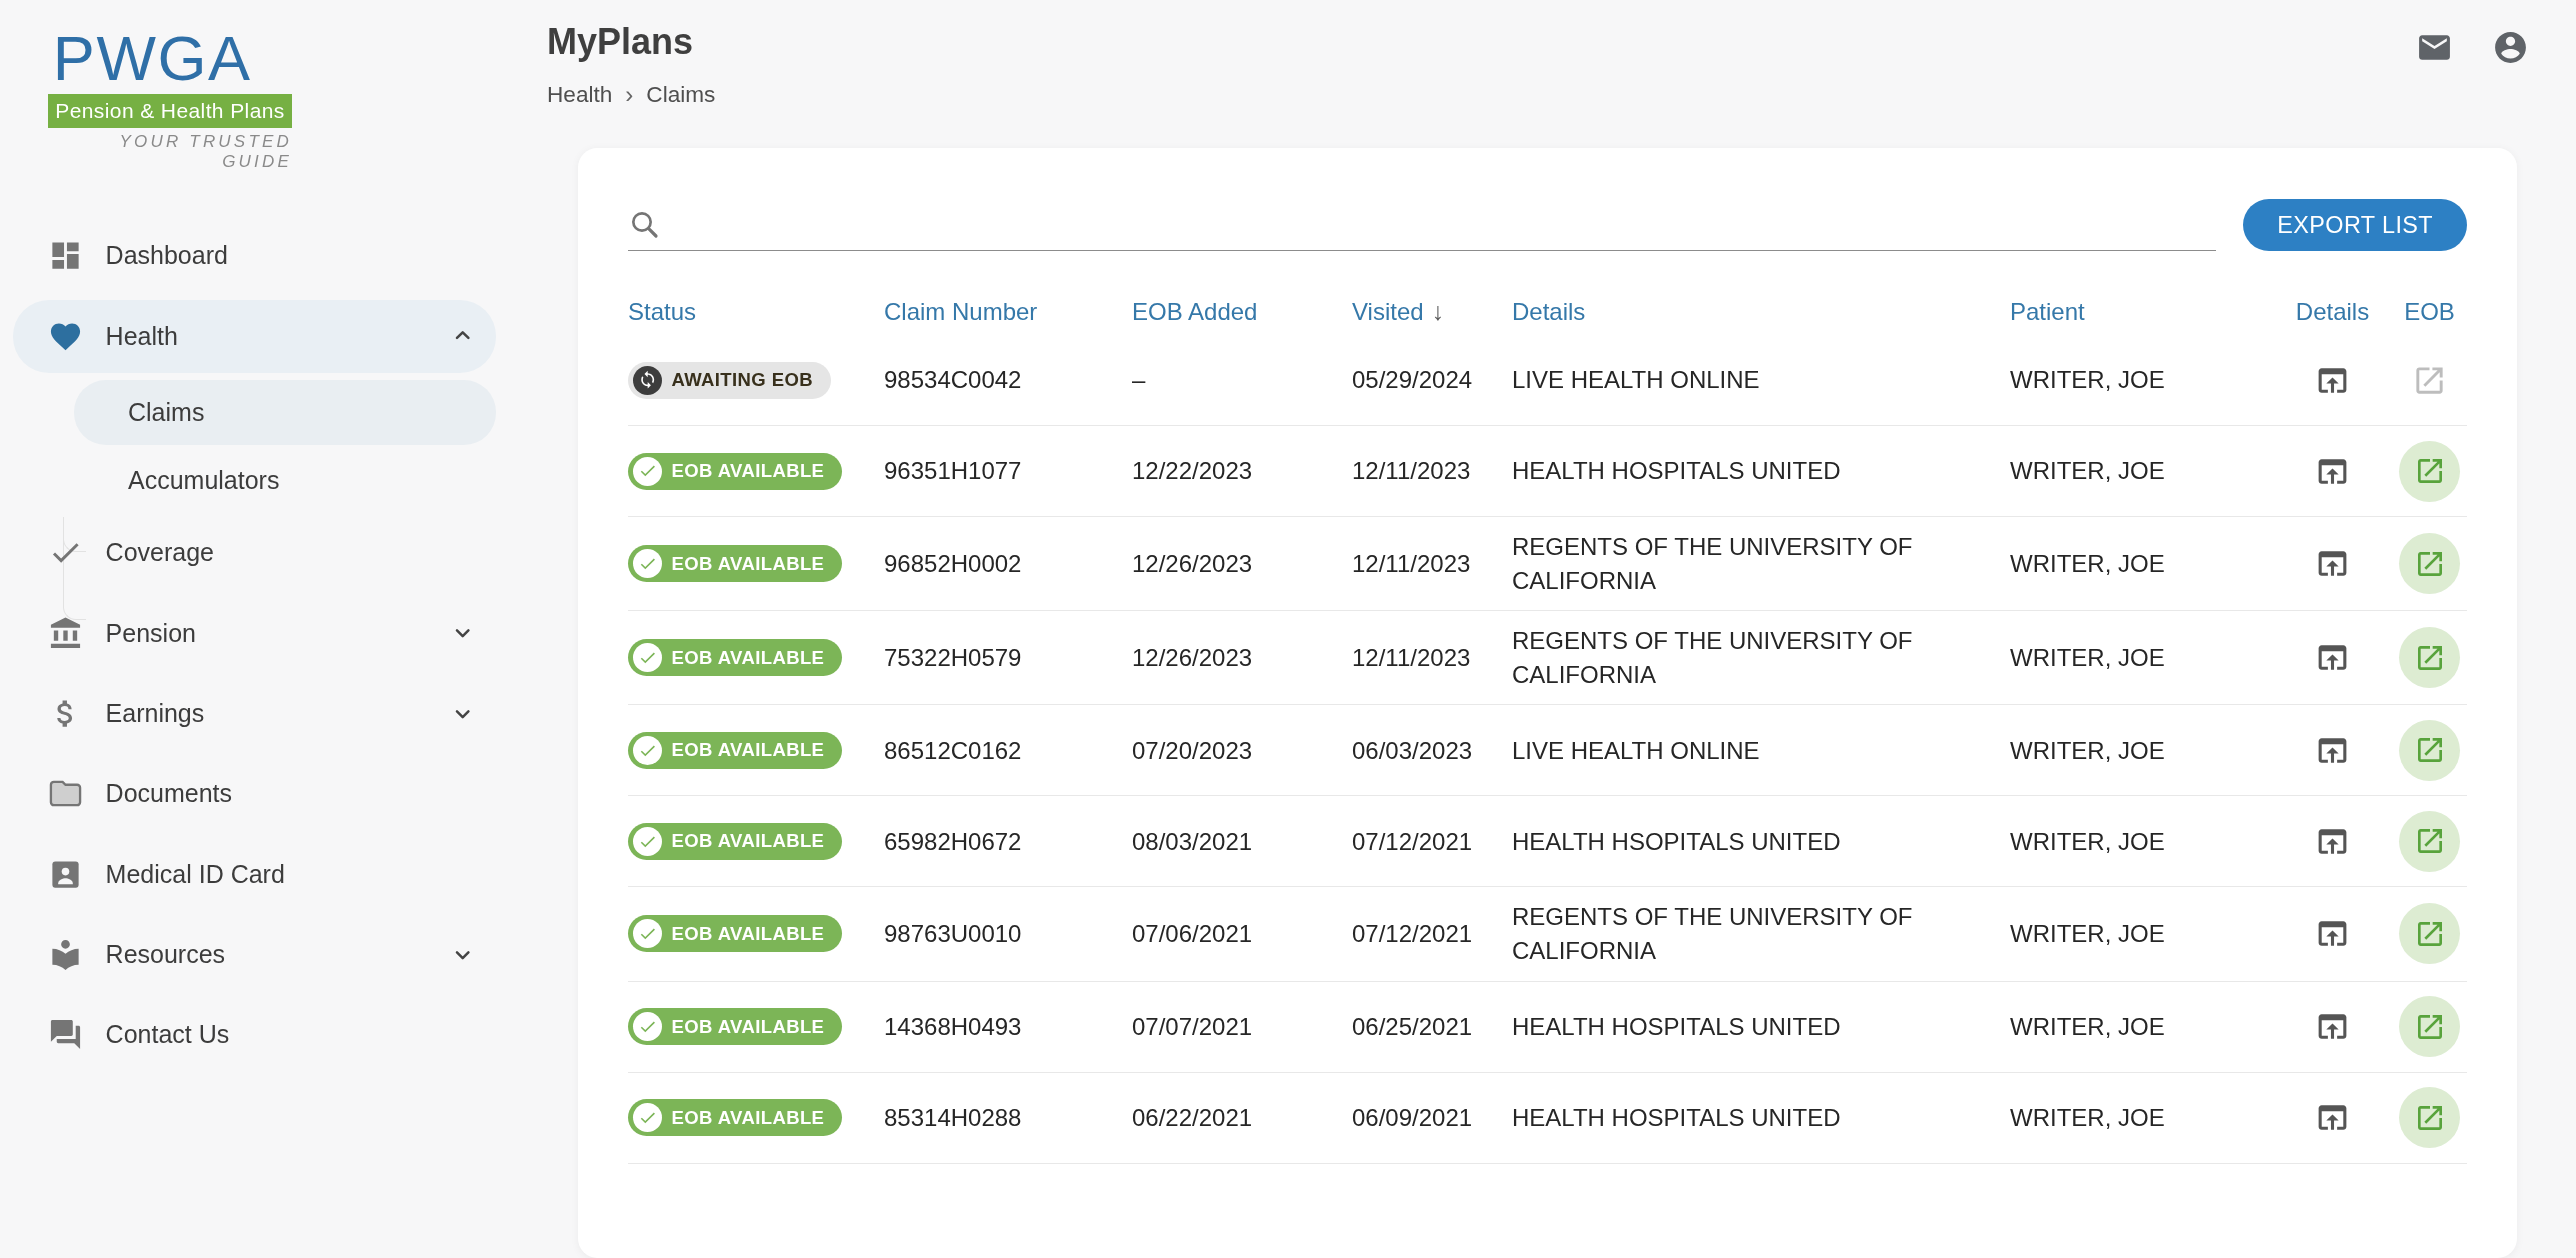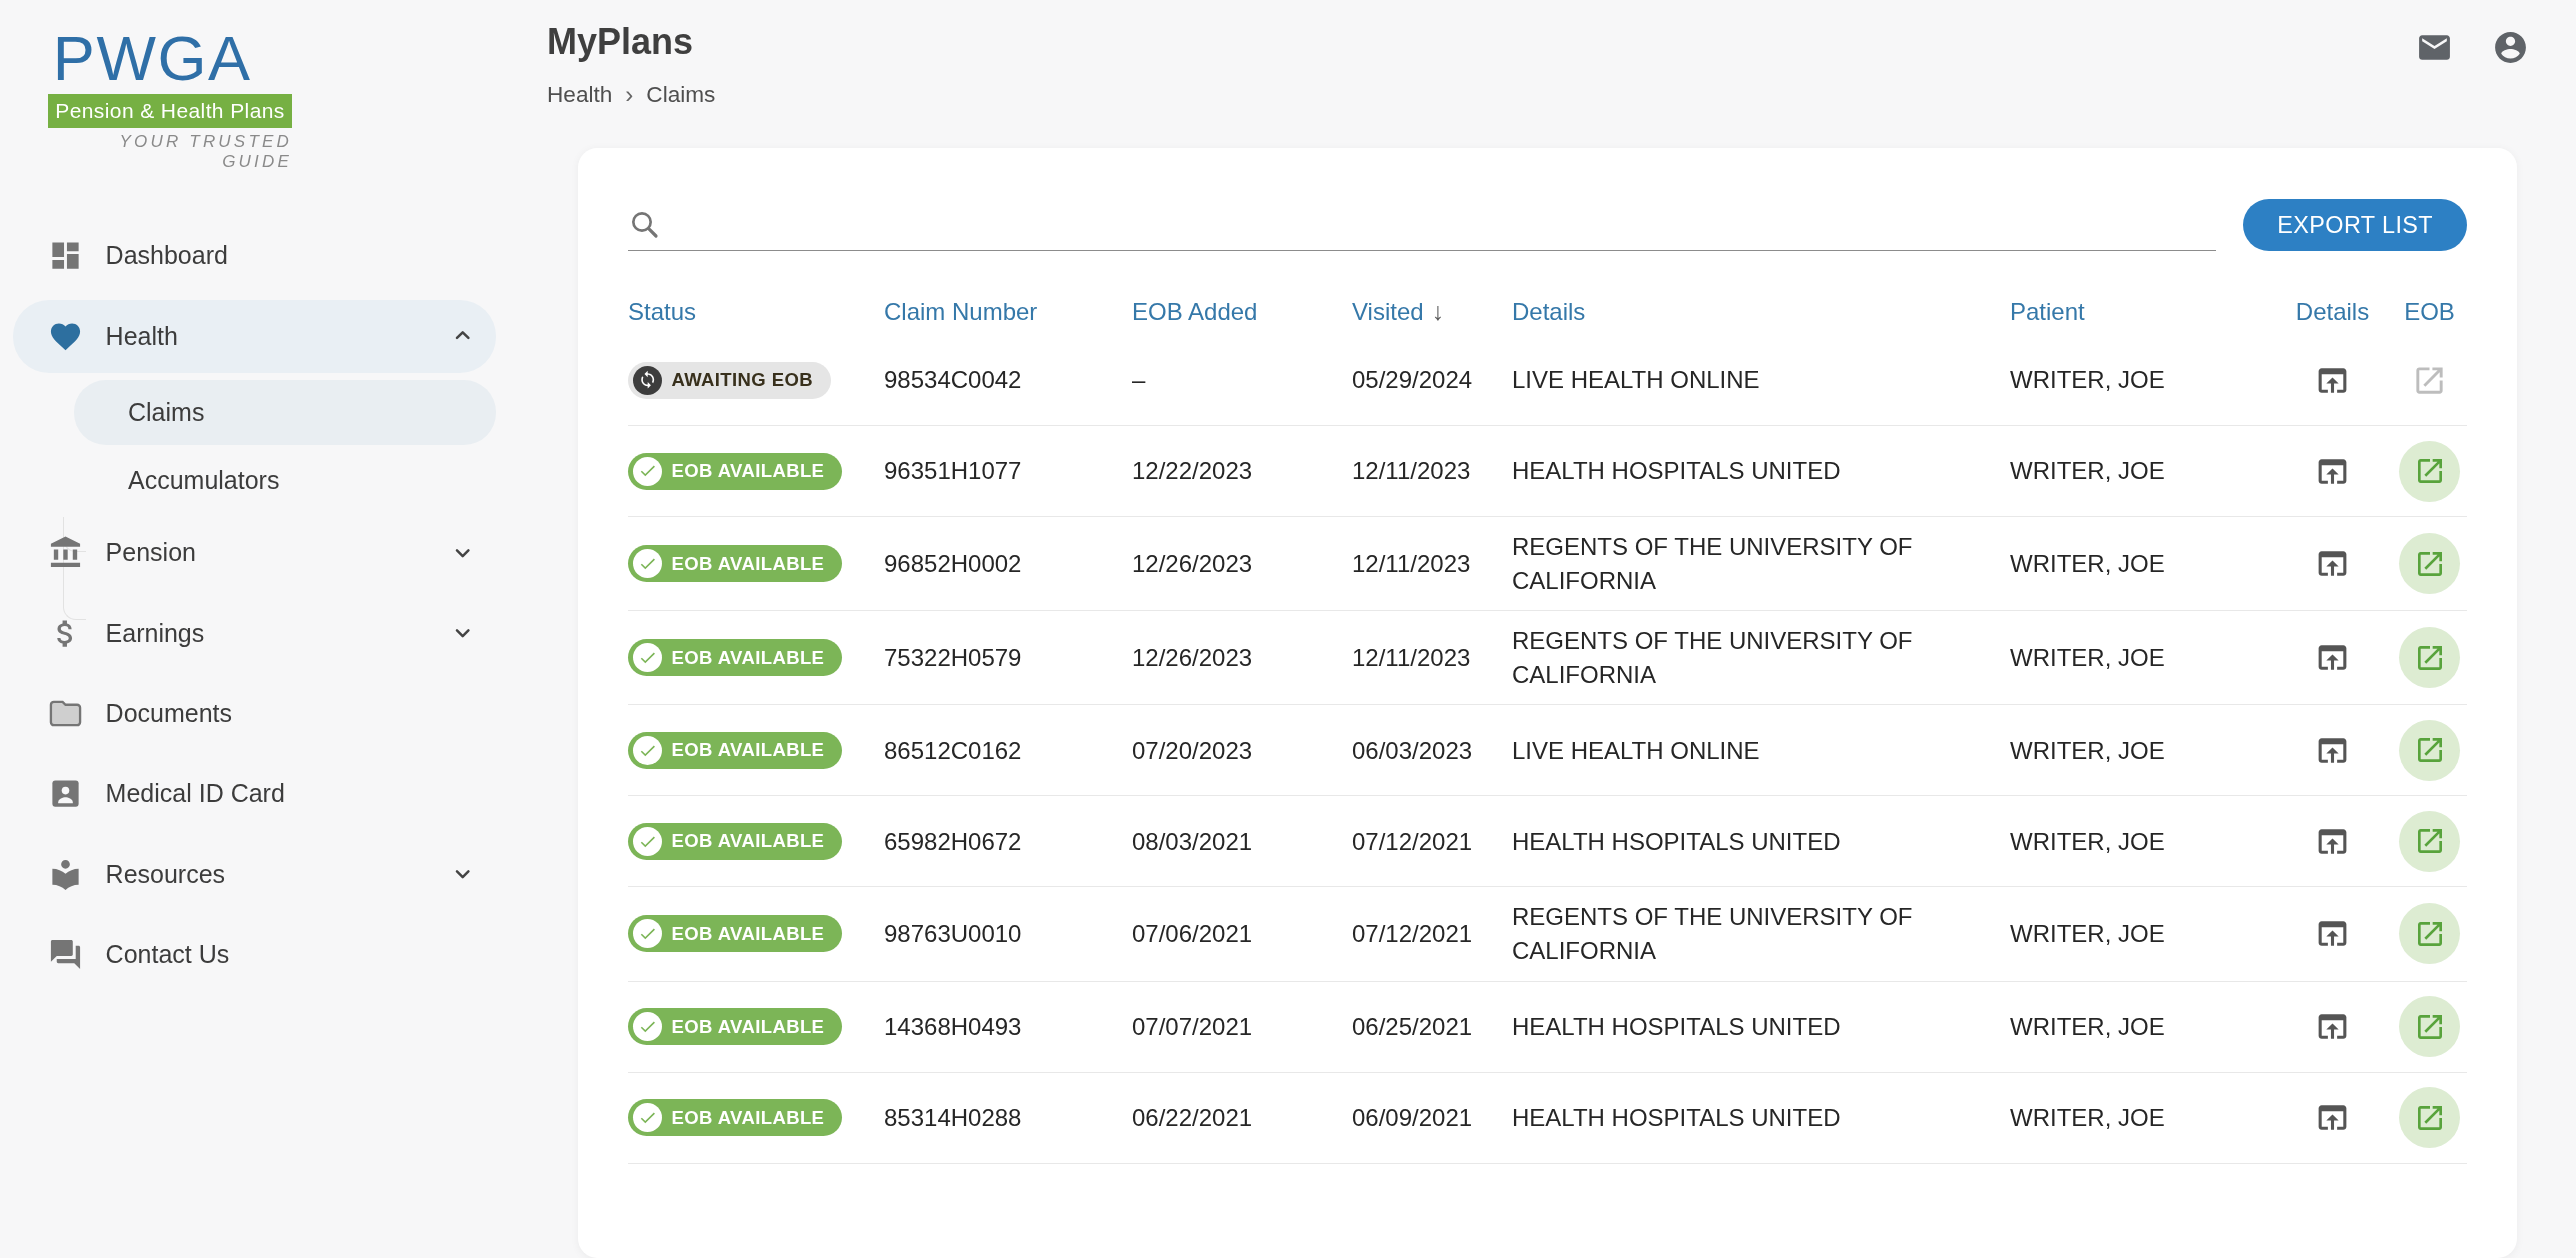--- a/index.html
+++ b/index.html
@@ -131,20 +131,28 @@
         </span>
       </div>
 
       <div class="sub-item active">
         <span class="sub-label">Claims</span>
       </div>
       <div class="sub-item">
         <span class="sub-label">Accumulators</span>
       </div>
 
+      <div class="nav-item">
+        <span class="nav-ic">
+          <svg viewBox="0 0 24 24" fill="#757575">
+              <path d="M9 16.17L4.83 12l-1.42 1.41L9 19 21 7l-1.41-1.41z"></path>
+            </svg>
+        </span>
+        <span class="nav-label">Coverage</span>
+      </div>
 
       <div class="nav-item">
         <span class="nav-ic">
           <svg viewBox="0 0 24 24" fill="#757575">
               <path d="M4 10h3v7H4zm6.5 0h3v7h-3zM2 19h20v3H2zm15-9h3v7h-3zm-5-9L2 6v2h20V6z"></path>
             </svg>
         </span>
         <span class="nav-label">Pension</span>
         <span class="nav-chevron">
           <svg viewBox="0 0 24 24">

